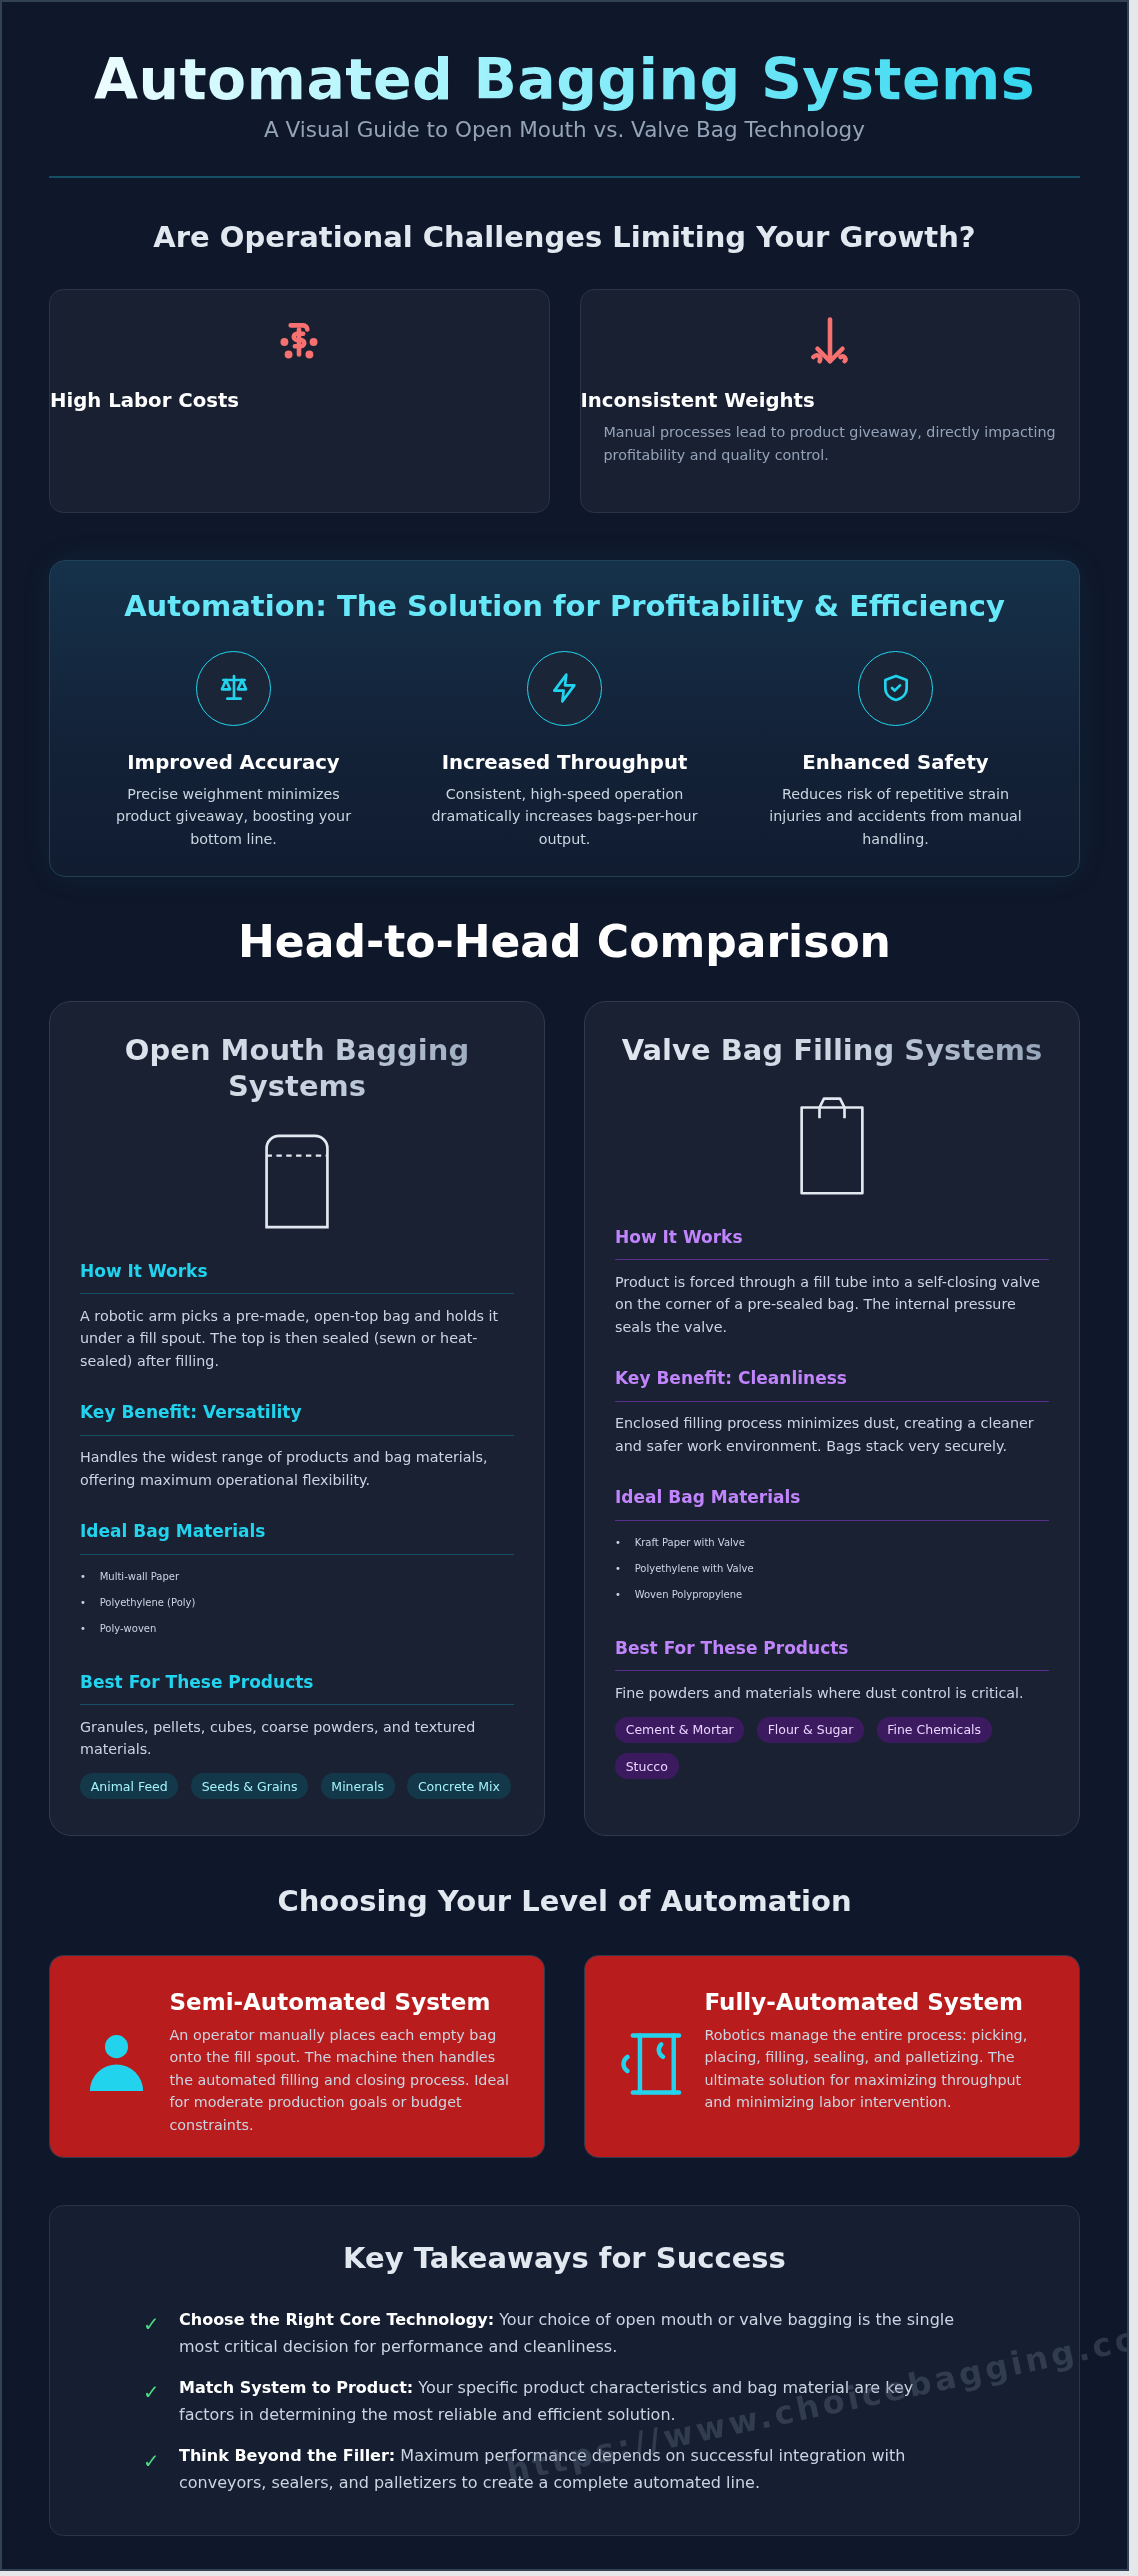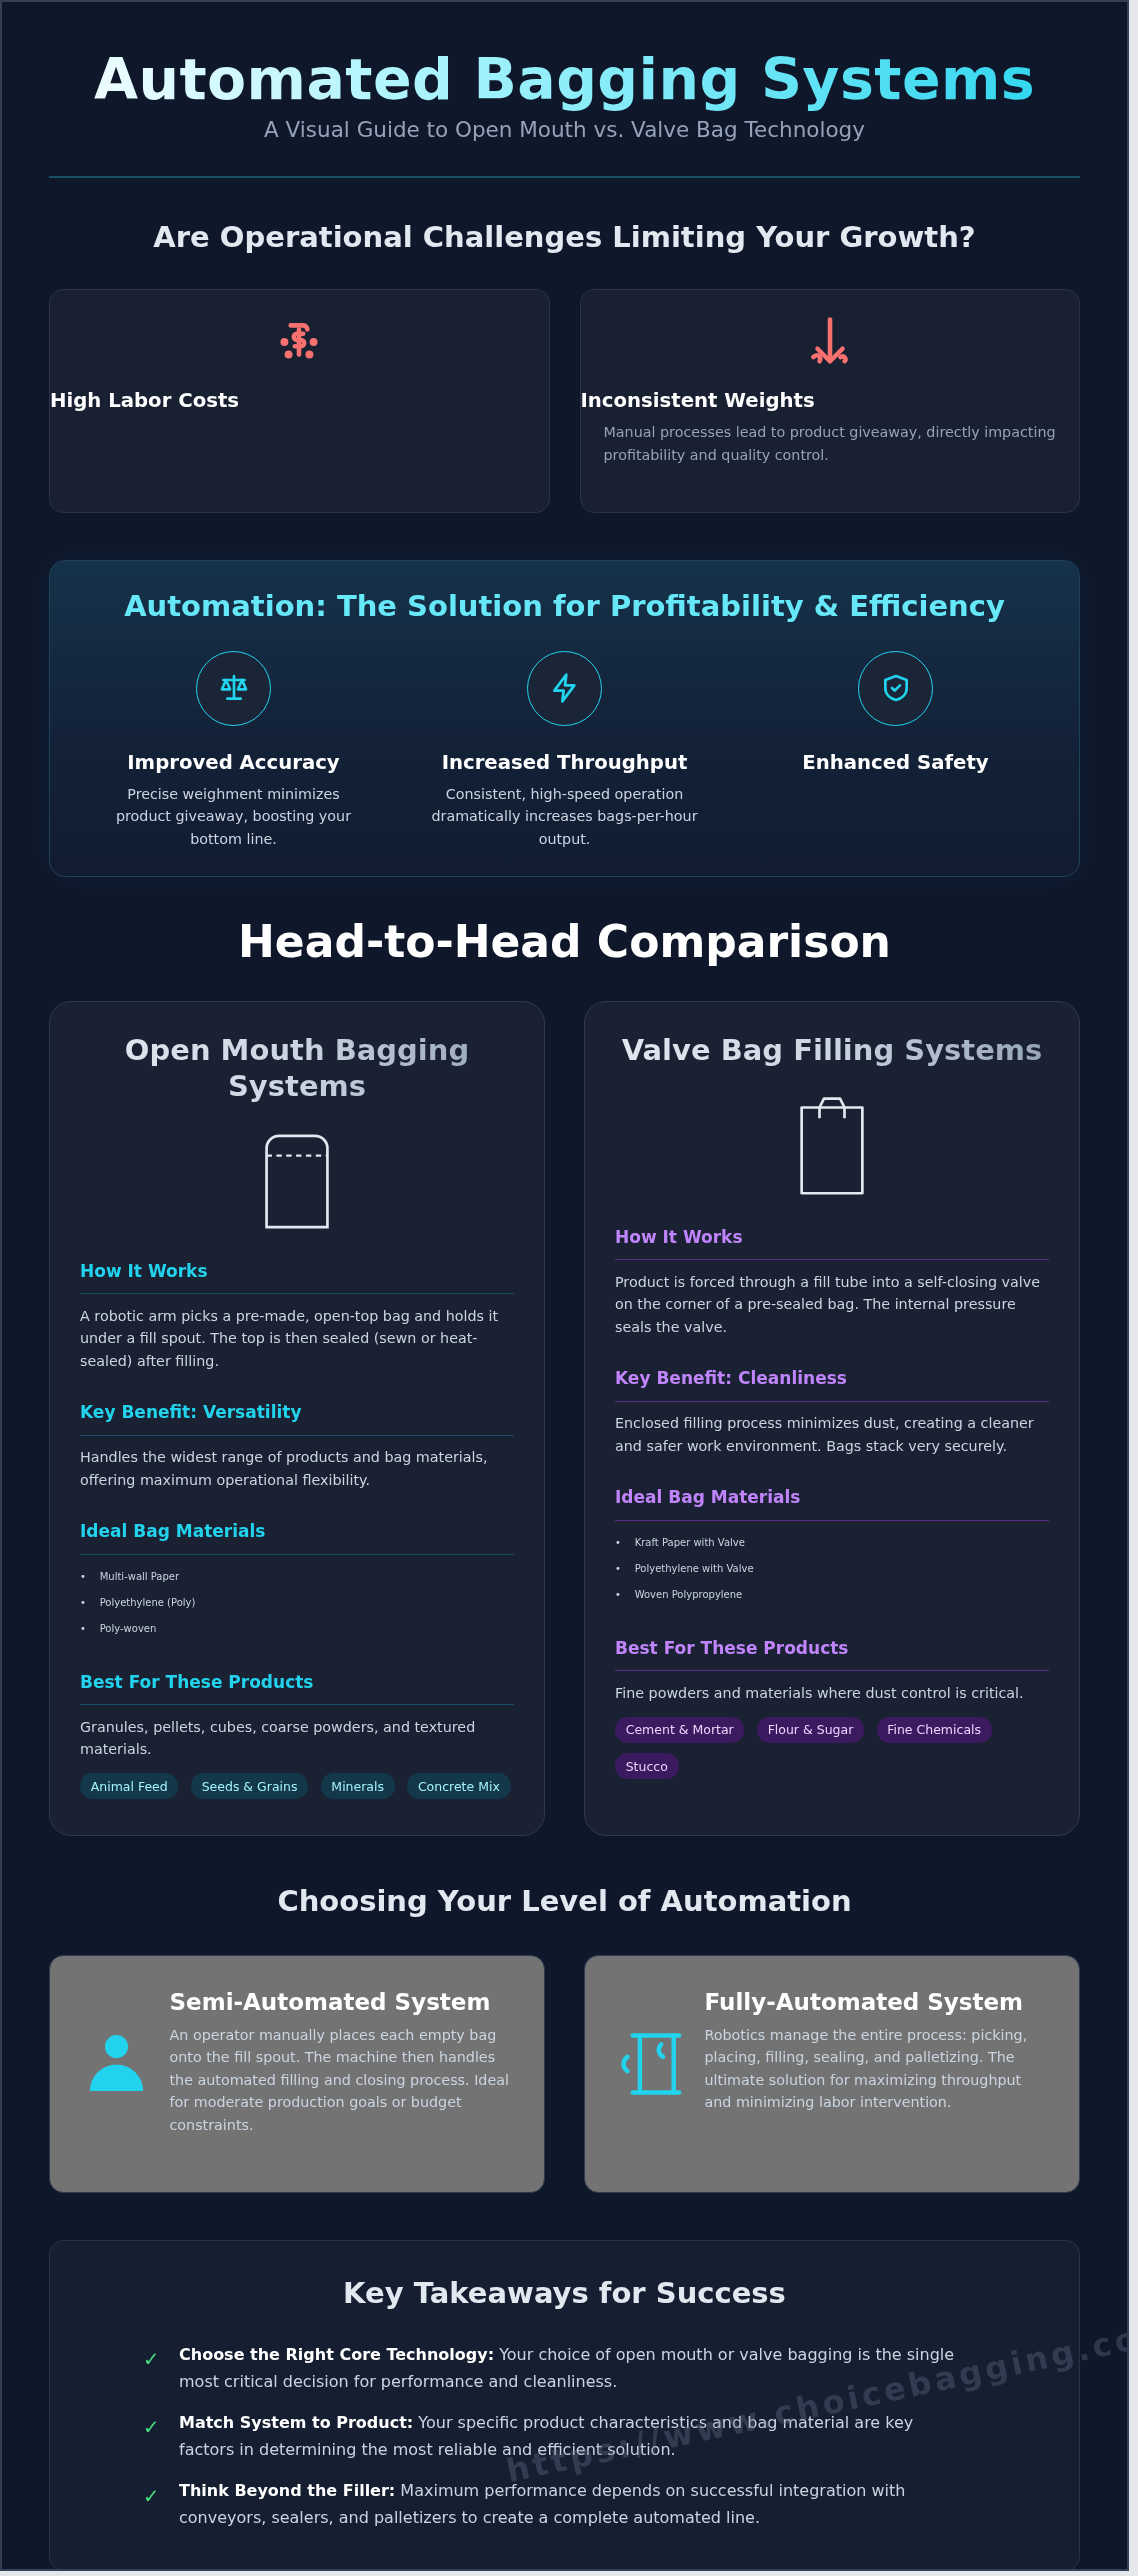--- a/index.html
+++ b/index.html
@@ -69,21 +69,21 @@
   .cmp-list li { font-size: 10px; color: #cbd5e1; line-height: 26px; position: relative; padding-left: 19.7px; }
   .cmp-list li::before { content: "•"; position: absolute; left: 0; color: #cbd5e1; }
   .tags { display: flex; flex-wrap: wrap; gap: 10.7px 12.5px; margin-top: 12.5px; }
   .tag { font-size: 12.5px; padding: 5.4px 10.7px; border-radius: 12.5px; line-height: 15px; }
   .tag.cyan { background: #12384a; color: #a5f3fc; }
   .tag.purple { background: #3b1a5f; color: #e9d5ff; }
 
   .level-title { font-size: 29px; margin-top: 47px; line-height: 36px; }
   .lvl-grid { display: flex; gap: 39px; margin: 36px 47px 0 47px; }
   .lvl-card {
-    flex: 1; height: 238px; background: #737373; border: 0.9px solid #2f3a4c; border-radius: 14.3px;
+    flex: 1; height: 203px; background: #b91c1c; border: 0.9px solid #2f3a4c; border-radius: 14.3px;
     display: flex; padding: 32px 27px 0 34px;
   }
   .lvl-icon { width: 64px; display: flex; align-items: center; justify-content: center; height: 152px; flex-shrink: 0; }
   .lvl-body { margin-left: 21.5px; }
   .lvl-name { font-size: 23px; font-weight: bold; color: #ffffff; line-height: 29px; }
   .lvl-desc { font-size: 14.3px; color: #cbd5e1; line-height: 22.4px; margin-top: 7.2px; }
 
   .takeaways {
     margin: 47px 47px 0 47px; height: 331px; background: #161f31; border: 0.9px solid #2a3446; border-radius: 14.3px;
     padding-top: 34px;
@@ -167,20 +167,21 @@
         <p class="sol-desc">Consistent, high-speed operation dramatically increases bags-per-hour output.</p>
       </div>
       <div class="sol-item">
         <div class="sol-circle">
           <svg width="32" height="32" viewBox="0 0 24 24" fill="none" stroke="#22d3ee" stroke-width="2" stroke-linecap="round" stroke-linejoin="round">
             <path d="M12 3l8 3v6c0 5-4 8-8 9-4-1-8-4-8-9V6z"></path>
               <path d="M9 12l2 2 4-4"></path>
           </svg>
         </div>
         <h3 class="sol-name">Enhanced Safety</h3>
+        <p class="sol-desc">Reduces risk of repetitive strain injuries and accidents from manual handling.</p>
       </div>
     </div>
   </section>
 
   <h2 class="section-title compare-title">Head-to-Head Comparison</h2>
   <div class="cmp-grid">
     <div class="cmp-card">
       <h3 class="cmp-title">Open Mouth Bagging Systems</h3>
       <div class="cmp-icon">
         <svg width="68" height="95" viewBox="0 0 76 106" fill="none" stroke="#e2e8f0" stroke-width="3">

